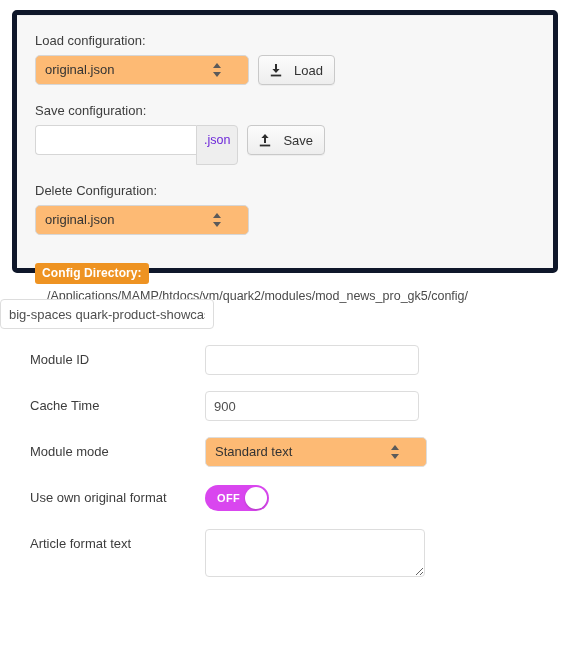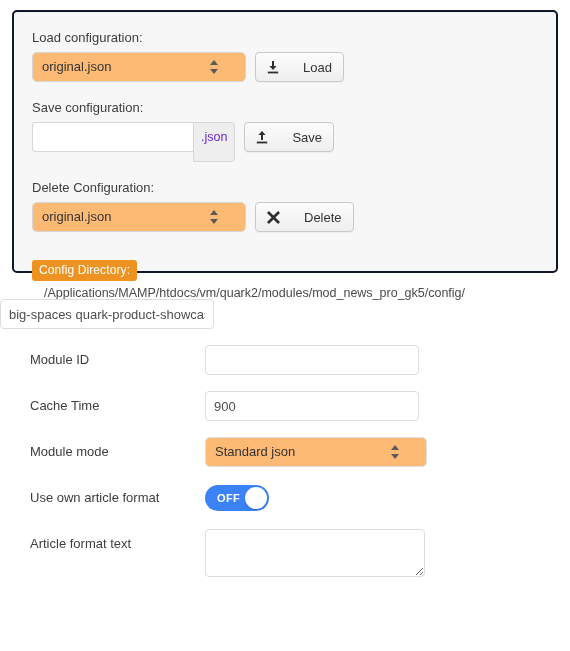--- a/index.html
+++ b/index.html
@@ -19,21 +19,21 @@
   }
 
   
   .config-panel {
     position: absolute;
     left: 12px;
     top: 10px;
     width: 546px;
     height: 263px;
     background: #f7f7f7;
-    border: 2px solid #0f172a;
+    border: 5px solid #0f172a;
     border-radius: 5px;
     box-shadow: inset 0 1px 1px rgba(0,0,0,0.035);
     padding: 18px 18px 14px 18px;
   }
 
   .cfg-label {
     display: block;
     font-size: 13px;
     color: #3d3d3d;
     margin-bottom: 6px;
@@ -128,33 +128,33 @@
     margin-left: 9px;
     padding: 0 11px;
     background: linear-gradient(#fcfcfc, #eeeeee);
     border: 1px solid #c9c9c9;
     border-radius: 4px;
     font-family: "Liberation Sans", sans-serif;
     font-size: 13px;
     color: #333;
     display: inline-flex;
     align-items: center;
-    gap: 24px;
+    gap: 12px;
     cursor: pointer;
     white-space: nowrap;
     box-shadow: 0 1px 0 rgba(0,0,0,0.04);
   }
   .btn .ico { display: inline-flex; align-items: center; }
 
   
   .badge {
     display: inline-block;
     background: #ee9322;
     color: #ffffff;
-    font-weight: normal;
+    font-weight: bold;
     font-size: 12px;
     line-height: 14px;
     padding: 3px 7px 4px 7px;
     border-radius: 3px;
     margin-top: 10px;
     letter-spacing: 0.1px;
   }
   .path {
     display: block;
     margin-top: 5px;
@@ -200,21 +200,21 @@
     outline: none;
   }
   .f-sel { width: 214px; border-color: #dddddd; }
   .f-sel.wide { width: 222px; }
 
   
   .toggle {
     width: 64px;
     height: 26px;
     border-radius: 13px;
-    background: #3b82f6;
+    background: #d946ef;
     position: relative;
     display: flex;
     align-items: center;
     cursor: pointer;
     margin-top: 2px;
   }
   .toggle .tg-text {
     position: absolute;
     left: 12px;
     font-size: 11px;
@@ -284,28 +284,20 @@
       <span>Save</span>
     </button>
   </div>
 
   <label class="cfg-label">Delete Configuration:</label>
   <div class="cfg-row">
     <div class="sel">
       <span class="sel-txt">original.json</span>
       <span class="spin"></span>
     </div>
-    <button class="btn">
-      <span class="ico">
-        <svg width="13" height="13" viewBox="0 0 13 13" aria-hidden="true">
-          <path d="M1.9 0L6.5 4.6 11.1 0 13 1.9 8.4 6.5 13 11.1 11.1 13 6.5 8.4 1.9 13 0 11.1 4.6 6.5 0 1.9 1.9 0z" fill="#2e2e2e"></path>
-        </svg>
-      </span>
-      <span>Delete</span>
-    </button>
   </div>
 
   <div>
     <span class="badge">Config Directory:</span>
     <span class="path">/Applications/MAMP/htdocs/vm/quark2/modules/mod_news_pro_gk5/config/</span>
   </div>
 </div>
 
 <div class="form">
 
@@ -327,28 +319,28 @@
     <div class="f-label">Cache Time</div>
     <div class="f-ctrl">
       <input class="f-input" type="text" value="900" style="">
     </div>
   </div>
 
   <div class="f-row">
     <div class="f-label">Module mode</div>
     <div class="f-ctrl">
       <div class="sel f-sel wide">
-        <span class="sel-txt">Standard json</span>
+        <span class="sel-txt">Standard text</span>
         <span class="spin"></span>
       </div>
     </div>
   </div>
 
   <div class="f-row">
-    <div class="f-label">Use own article format</div>
+    <div class="f-label">Use own original format</div>
     <div class="f-ctrl">
       <div class="toggle">
         <span class="tg-text">OFF</span>
         <span class="knob"></span>
       </div>
     </div>
   </div>
 
   <div class="f-row tall">
     <div class="f-label">Article format text</div>

